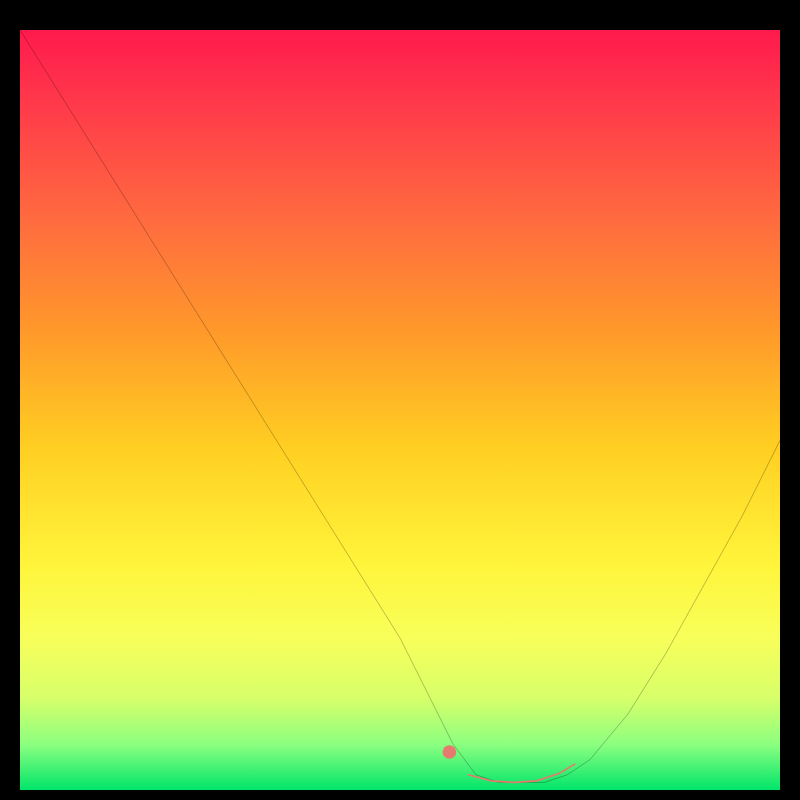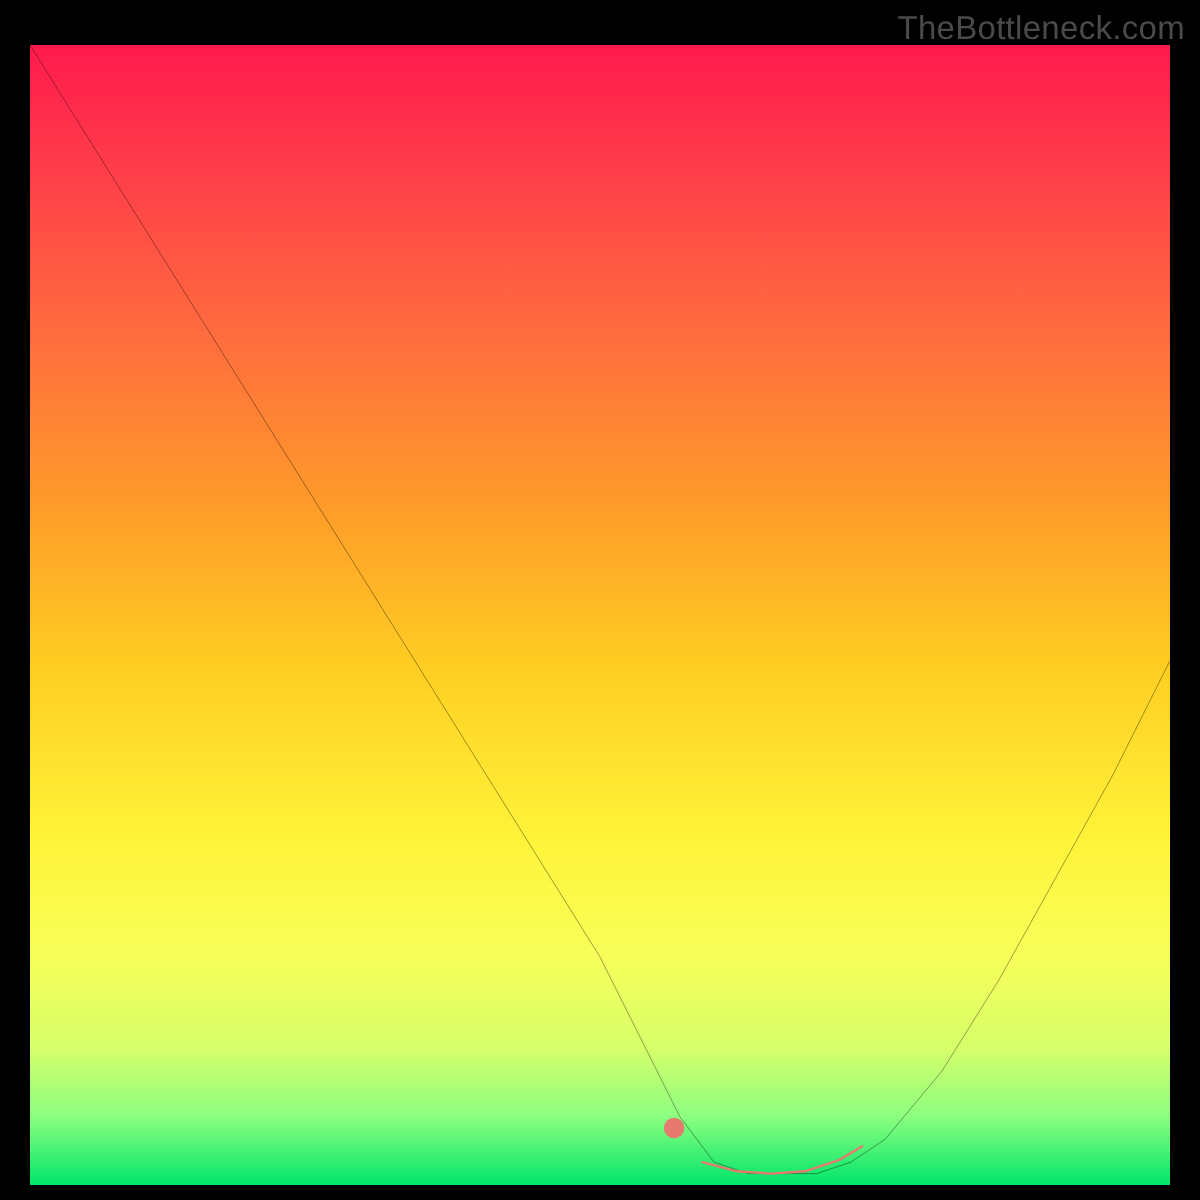--- a/index.html
+++ b/index.html
@@ -43,21 +43,20 @@
   svg.curve {
     position: absolute;
     left: 0; top: 0;
     width: 100%; height: 100%;
   }
 </style>
 </head>
 <body>
 
 <div class="wrapper">
-  <div class="watermark">TheBottleneck.com</div>
 
   <div class="plot-frame">
     <div class="gradient-panel"></div>
     <svg class="curve" viewBox="0 0 100 100" preserveAspectRatio="none">
 
       <path fill="none" stroke="#000" stroke-width="0.25" vector-effect="non-scaling-stroke" stroke-linejoin="round" d="M0.00 0.00 L5.00 8.00 L10.00 16.00 L15.00 24.00 L20.00 32.00 L25.00 40.00 L30.00 48.00 L35.00 56.00 L40.00 64.00 L45.00 72.00 L50.00 80.00 L54.00 88.00 L57.00 94.00 L60.00 98.00 L63.00 99.00 L66.00 99.00 L69.00 99.00 L72.00 98.00 L75.00 96.00 L80.00 90.00 L85.00 82.00 L90.00 73.00 L95.00 64.00 L100.00 54.00"></path>
 
       <path fill="none" stroke="#e77a6f" stroke-width="1.6" stroke-linecap="round" vector-effect="non-scaling-stroke" d="M59.00 98.00 L62.00 98.80 L65.00 99.00 L68.00 98.80 L71.00 97.80 L73.00 96.60"></path>
 
       <circle r="0.9" fill="#e77a6f" cx="56.5" cy="95"></circle>

